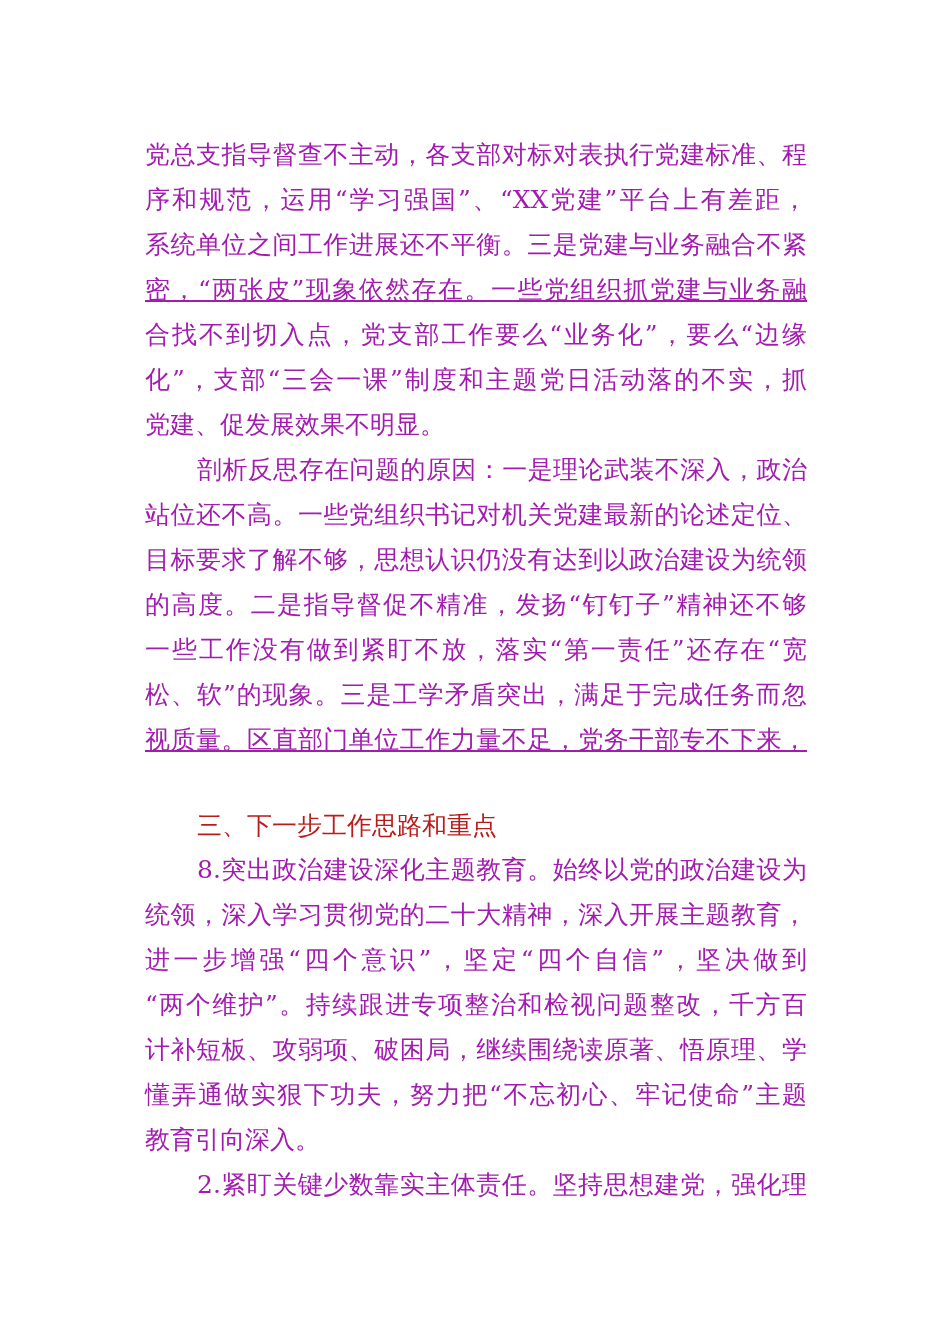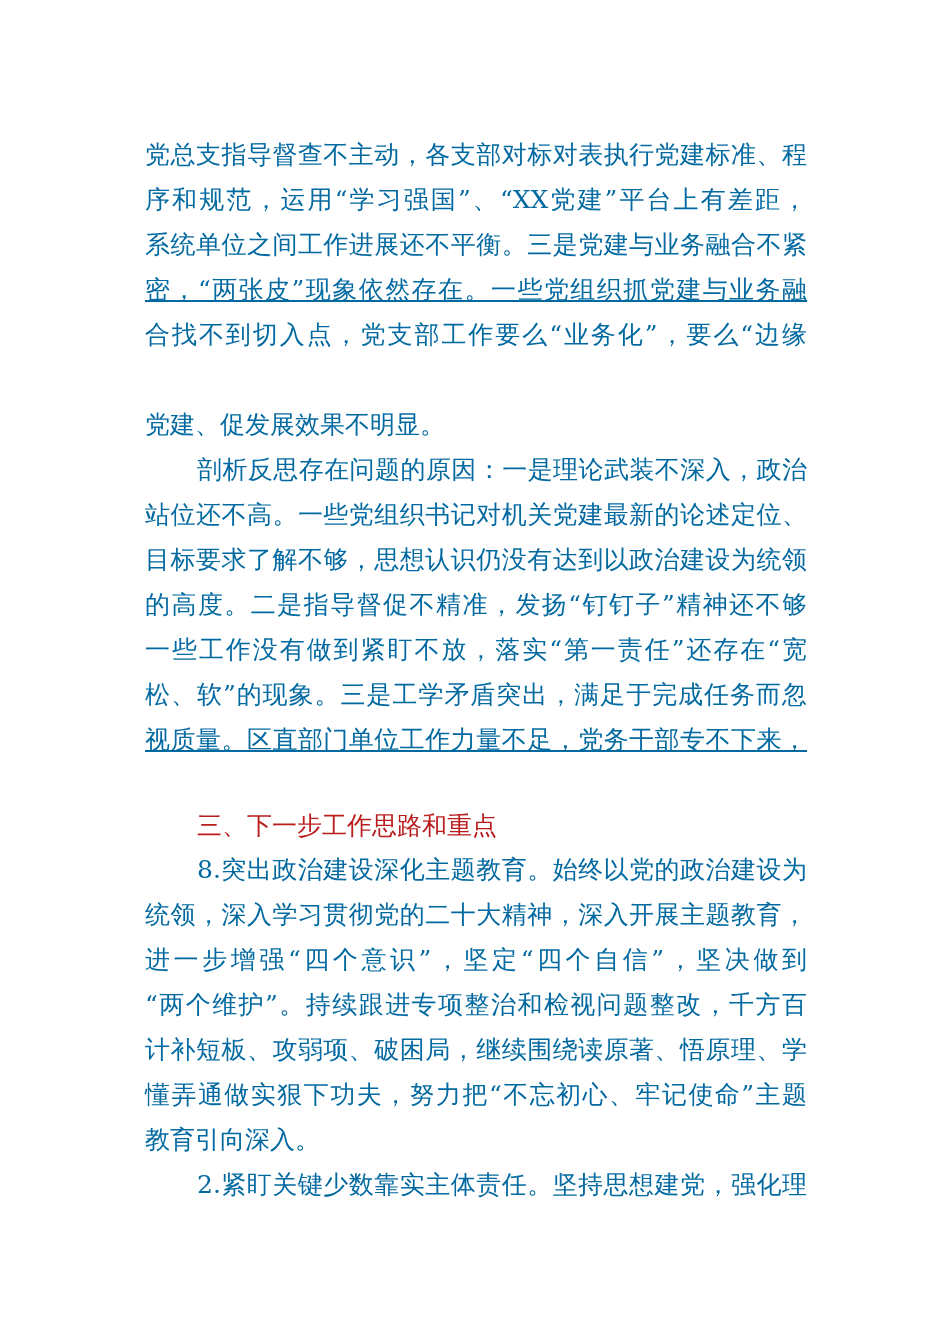--- a/index.html
+++ b/index.html
@@ -22,21 +22,21 @@
       background: #ffffff;
     }
     .line {
       position: absolute;
       left: 145px;
       width: 662px;
       height: 44px;
       font-family: "DejaVu Serif", "Liberation Serif", serif;
       font-size: 25px;
       line-height: 44px;
-      color: #0369a1;
+      color: #a21caf;
       white-space: nowrap;
       text-align: justify;
       text-align-last: justify;
       letter-spacing: 0px;
     }
     .line.last {
       text-align-last: left;
     }
     .line.indent {
       left: 197px;
@@ -56,20 +56,21 @@
 </head>
 <body>
 
 <div class="page">
 
   <div class="line" style="top:133px;">党总支指导督查不主动，各支部对标对表执行党建标准、程</div>
   <div class="line" style="top:178px;">序和规范，运用“学习强国”、“XX党建”平台上有差距，</div>
   <div class="line" style="top:223px;">系统单位之间工作进展还不平衡。三是党建与业务融合不紧</div>
   <div class="line" style="top:268px;text-decoration:underline;">密，“两张皮”现象依然存在。一些党组织抓党建与业务融</div>
   <div class="line" style="top:313px;">合找不到切入点，党支部工作要么“业务化”，要么“边缘</div>
+  <div class="line" style="top:358px;">化”，支部“三会一课”制度和主题党日活动落的不实，抓</div>
   <div class="line last" style="top:403px;">党建、促发展效果不明显。</div>
 
   <div class="line indent" style="top:448px;">剖析反思存在问题的原因：一是理论武装不深入，政治</div>
   <div class="line" style="top:493px;">站位还不高。一些党组织书记对机关党建最新的论述定位、</div>
   <div class="line" style="top:538px;">目标要求了解不够，思想认识仍没有达到以政治建设为统领</div>
   <div class="line" style="top:583px;">的高度。二是指导督促不精准，发扬“钉钉子”精神还不够</div>
   <div class="line" style="top:628px;">一些工作没有做到紧盯不放，落实“第一责任”还存在“宽</div>
   <div class="line" style="top:673px;">松、软”的现象。三是工学矛盾突出，满足于完成任务而忽</div>
   <div class="line" style="top:718px;text-decoration:underline;">视质量。区直部门单位工作力量不足，党务干部专不下来，</div>
 

